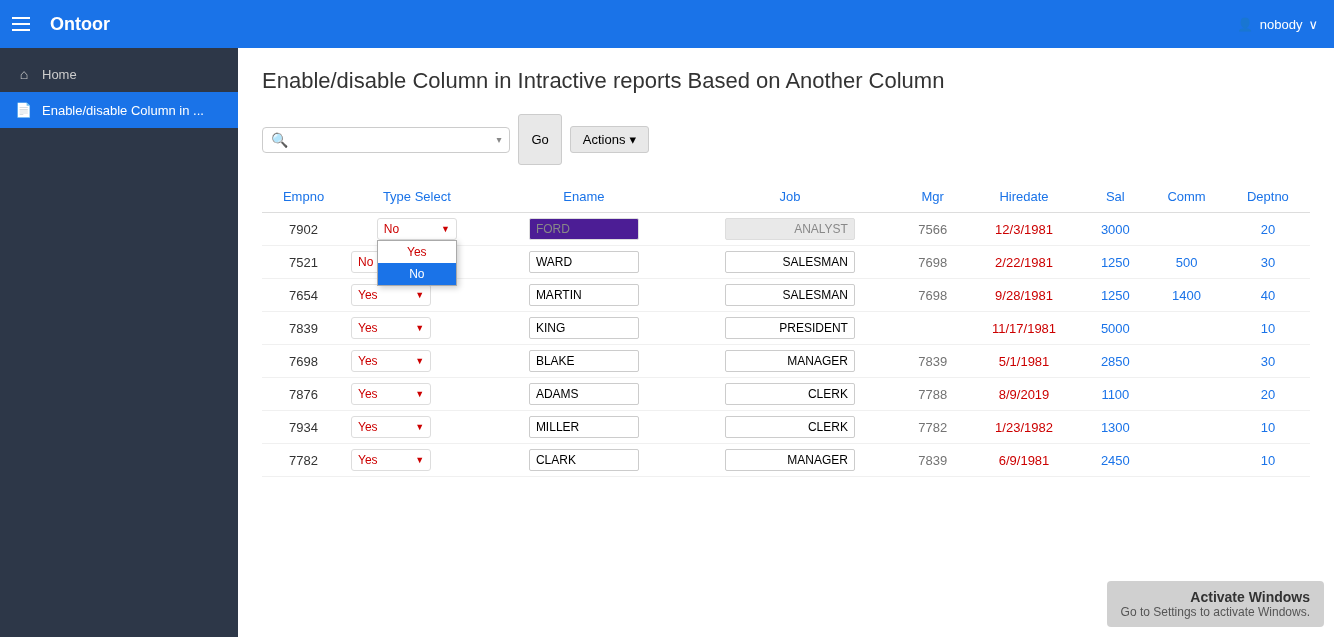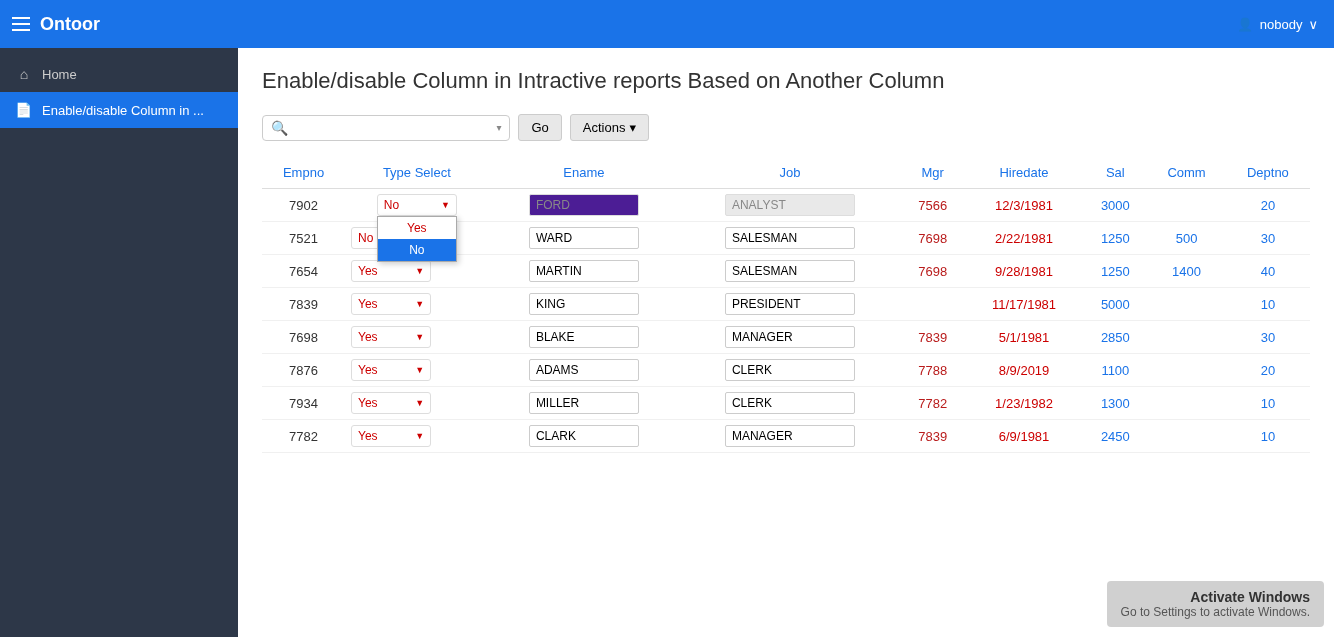--- a/index.html
+++ b/index.html
@@ -13,21 +13,21 @@
       display: flex;
       flex-direction: column;
       flex-shrink: 0;
     }
     .sidebar-header {
       background: #1a73e8;
       display: flex;
       align-items: center;
       padding: 0 12px;
       height: 48px;
-      gap: 10px;
+      gap: 20px;
     }
     .hamburger-icon {
       display: flex;
       flex-direction: column;
       gap: 4px;
       cursor: pointer;
     }
     .hamburger-icon span {
       display: block;
       width: 18px;
@@ -119,21 +119,21 @@
       outline: none;
       width: 200px;
       font-size: 13px;
     }
     .search-icon { color: #888; font-size: 14px; }
     .search-dropdown { color: #888; font-size: 10px; }
     .go-btn {
       background: #e8e8e8;
       border: 1px solid #ccc;
       border-radius: 3px;
-      padding: 5px 12px;
+      padding: 17px 12px;
       cursor: pointer;
       font-size: 13px;
     }
     .actions-btn {
       background: #e8e8e8;
       border: 1px solid #ccc;
       border-radius: 3px;
       padding: 5px 12px;
       cursor: pointer;
       font-size: 13px;
@@ -158,21 +158,21 @@
       white-space: nowrap;
     }
     td {
       padding: 5px 6px;
       text-align: center;
       border-bottom: 1px solid #f0f0f0;
       vertical-align: middle;
     }
     .empno-col { color: #333; }
     .sal-col, .comm-col, .deptno-col { color: #1a73e8; }
-    .mgr-col { color: #b91c1c; }
+    .mgr-col { color: #737373; }
     .hiredate-col { color: #c00; }
     .type-select {
       border: 1px solid #ddd;
       border-radius: 3px;
       padding: 3px 6px;
       font-size: 12px;
       display: flex;
       align-items: center;
       justify-content: space-between;
       width: 80px;
@@ -221,21 +221,21 @@
       border-color: #ddd;
     }
 
     
     .job-input {
       border: 1px solid #ccc;
       border-radius: 2px;
       padding: 3px 6px;
       font-size: 12px;
       width: 130px;
-      text-align: left;
+      text-align: right;
       background: #fff;
     }
     .job-input.disabled {
       background: #e9e9e9;
       color: #888;
       border-color: #ddd;
     }
 
     
     .activation-notice {

